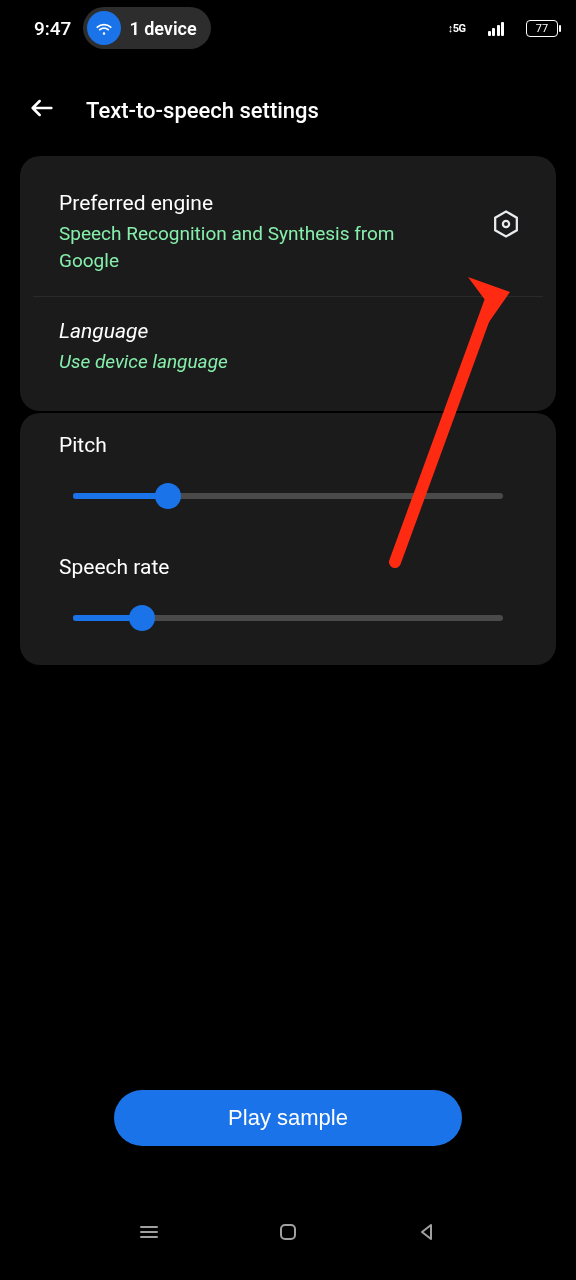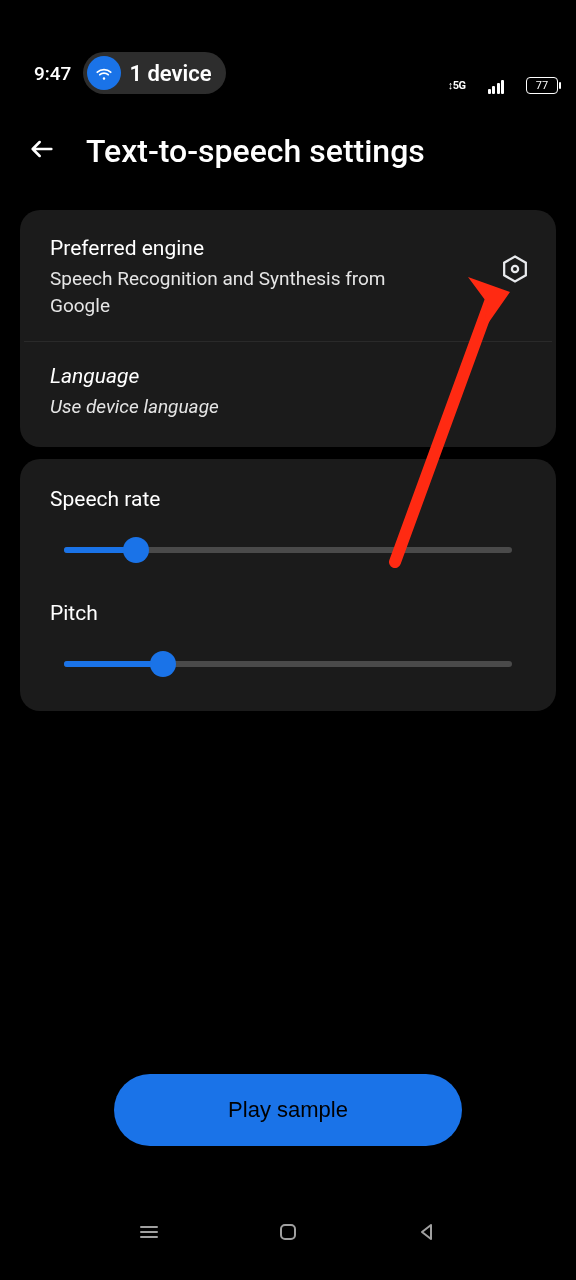--- a/index.html
+++ b/index.html
@@ -9,36 +9,35 @@
       background: #000;
       color: #fff;
       font-family: -apple-system, Roboto, "Segoe UI", sans-serif;
       overflow: hidden;
       position: relative;
     }
     
     .status-bar {
       height: 56px;
       display: flex;
-      align-items: flex-end;
+      align-items: center;
       justify-content: space-between;
       padding: 0 18px 0 34px;
       font-size: 19px;
       font-weight: 500;
-      margin-top: 38px;
     }
     .status-left { display: flex; align-items: center; gap: 12px; }
     .device-pill {
       display: flex;
       align-items: center;
       gap: 8px;
       background: #2d2d2d;
       border-radius: 24px;
       padding: 4px 14px 4px 4px;
-      font-size: 22px;
+      font-size: 18px;
       font-weight: 600;
     }
     .wifi-circle {
       width: 34px; height: 34px;
       background: #1a73e8;
       border-radius: 50%;
       display: flex; align-items: center; justify-content: center;
     }
     .status-right { display: flex; align-items: center; gap: 22px; font-size: 13px; }
     .sig-5g { font-size: 11px; font-weight: 700; letter-spacing: -0.5px; }
@@ -60,36 +59,36 @@
     .battery::after {
       content: ""; position: absolute; right: -4px; top: 4px;
       width: 2px; height: 7px; background: #fff; border-radius: 1px;
     }
     
     .header {
       display: flex; align-items: center;
       padding: 38px 24px 28px 28px;
       gap: 30px;
     }
-    .header h1 { font-size: 32px; font-weight: 500; }
+    .header h1 { font-size: 22px; font-weight: 500; }
     
     .card {
-      margin: 12px 20px;
+      margin: 2px 20px;
       background: #1b1b1b;
       border-radius: 20px;
-      padding: 4px;
+      padding: 13px;
       overflow: hidden;
     }
     .row {
       padding: 22px 26px;
       position: relative;
     }
     .row + .row { border-top: 1px solid #2a2a2a; font-style: italic; }
     .row-title { font-size: 21px; font-weight: 400; margin-bottom: 6px; }
-    .row-value { font-size: 19px; color: #e5e5e5; line-height: 1.4; max-width: 400px; }
+    .row-value { font-size: 19px; color: #86efac; line-height: 1.4; max-width: 400px; }
     .gear-btn {
       position: absolute;
       right: 22px; top: 40px;
     }
     
     .slider-row { padding: 22px 26px 34px 26px; }
     .slider-title { font-size: 21px; margin-bottom: 36px; }
     .slider-track {
       position: relative;
       height: 6px;
@@ -108,25 +107,25 @@
       border-radius: 50%;
       transform: translate(-50%, -50%);
     }
     
     .play-btn {
       position: absolute;
       bottom: 134px;
       left: 50%;
       transform: translateX(-50%);
       width: 348px;
-      height: 72px;
+      height: 56px;
       background: #1a73e8;
       border-radius: 40px;
       border: none;
-      color: #000000;
+      color: #ffffff;
       font-size: 22px;
       font-weight: 500;
       display: flex; align-items: center; justify-content: center;
     }
     
     .nav-bar {
       position: absolute;
       bottom: 16px; left: 0; right: 0;
       height: 60px;
       display: flex;
@@ -193,32 +192,32 @@
       </svg>
     </span>
   </div>
   <div class="row">
     <div class="row-title">Language</div>
     <div class="row-value">Use device language</div>
   </div>
 </div>
 
 <div class="card" style="padding-top:6px;padding-bottom:10px;">
+  <div class="slider-row" style="padding-top:14px;">
+    <div class="slider-title">Pitch</div>
+    <div class="slider-track">
+      <div class="slider-fill" id="pitch-fill" style="width: 22%;"></div>
+      <div class="slider-thumb" id="pitch-thumb" style="left: 22%;"></div>
+    </div>
+  </div>
   <div class="slider-row">
     <div class="slider-title">Speech rate</div>
     <div class="slider-track">
       <div class="slider-fill" id="rate-fill" style="width: 16%;"></div>
       <div class="slider-thumb" id="rate-thumb" style="left: 16%;"></div>
-    </div>
-  </div>
-  <div class="slider-row" style="padding-top:14px;">
-    <div class="slider-title">Pitch</div>
-    <div class="slider-track">
-      <div class="slider-fill" id="pitch-fill" style="width: 22%;"></div>
-      <div class="slider-thumb" id="pitch-thumb" style="left: 22%;"></div>
     </div>
   </div>
 </div>
 
 <button class="play-btn">
   <span>Play sample</span>
 </button>
 
 <svg class="arrow-annotation" style="left:380px; top:262px;" width="150" height="320" viewBox="0 0 150 320">
   <defs>

